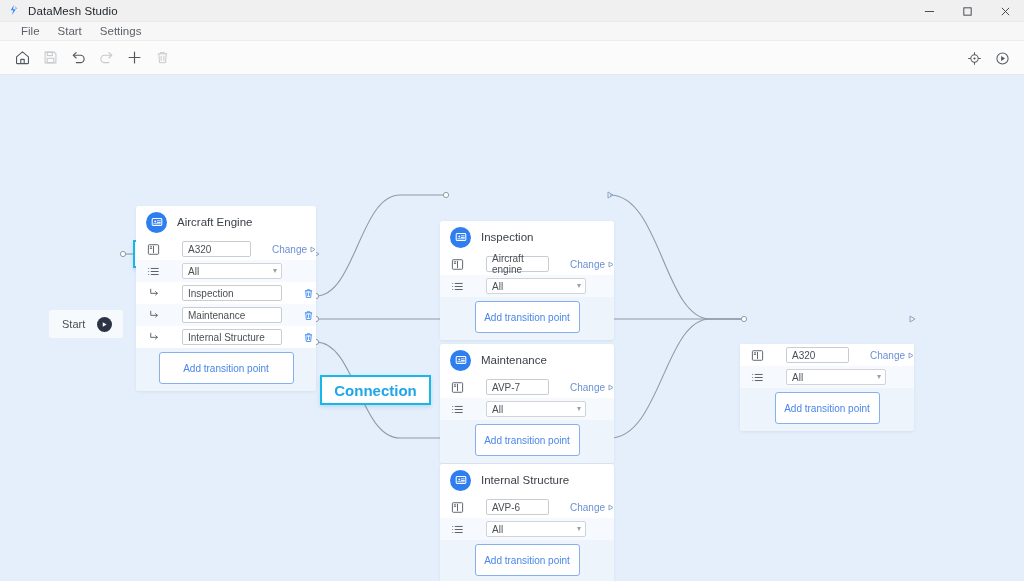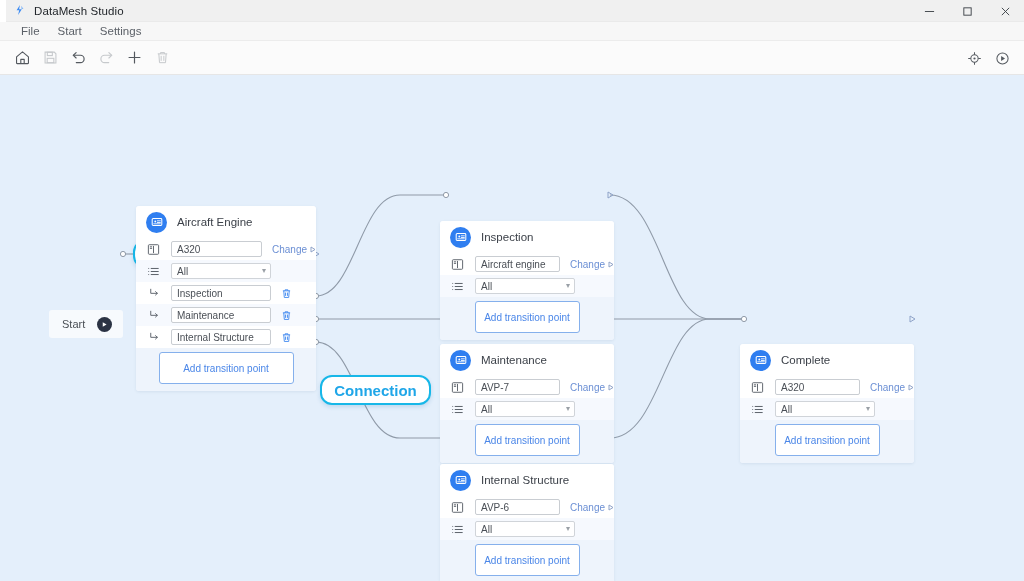--- a/index.html
+++ b/index.html
@@ -11,21 +11,20 @@
   }
 
   
   .titlebar {
     height: 22px;
     background: #f0f0f0;
     display: flex;
     align-items: center;
     position: relative;
     border-bottom: 1px solid #eaeaea;
-    margin-left: 6px;
   }
   .app-logo {
     width: 14px; height: 14px;
     margin-left: 7px; margin-right: 7px;
     display: flex; align-items: center; justify-content: center;
   }
   .app-title {
     font-size: 11.5px;
     color: #22262b;
     letter-spacing: .1px;
@@ -126,21 +125,21 @@
     background: #2f7ef0;
     display: flex; align-items: center; justify-content: center;
     flex: none;
   }
   .node-title { font-size: 11.5px; color: #3c4149; }
 
   .row {
     display: flex; align-items: center;
     height: 22px;
     padding-left: 10px;
-    gap: 10px;
+    gap: 21px;
     position: relative;
   }
   .row.white { background: #ffffff; }
   .row.tinted { background: #f6f9fe; }
   .row-icon { width: 15px; display: flex; align-items: center; justify-content: center; flex: none; }
   .field {
     height: 16px;
     background: #ffffff;
     border: 1px solid #c9cdd2;
     border-radius: 2px;
@@ -181,21 +180,21 @@
     font-size: 10px;
     height: 32px;
     display: flex; align-items: center; justify-content: center;
   }
 
   
   .badge {
     position: absolute;
     background: #ffffff;
     border: 2.5px solid #17b7e8;
-    border-radius: 12px;
+    border-radius: 0;
     color: #1fa6e8;
     font-weight: bold;
     display: flex; align-items: center; justify-content: center;
     box-shadow: 0 2px 4px rgba(30,110,180,.18);
   }
 </style>
 </head>
 <body>
 
 <div class="titlebar">
@@ -569,30 +568,20 @@
         <span>All</span>
         <span class="chev">▾</span>
       </span>
     </div>
     <div class="addbtn-wrap">
       <span class="add-btn" style="width:105px;">Add transition point</span>
     </div>
   </div>
 
   <div class="node" style="left:740px; top:269px; width:174px;">
-    <div class="node-header">
-      <span class="node-icon">
-        <svg width="12" height="12" viewBox="0 0 14 14">
-          <rect x="1.4" y="3" width="11.2" height="8" rx="1.1" fill="none" stroke="#fff" stroke-width="1.2"></rect>
-          <circle cx="5" cy="6.4" r="1.1" fill="#fff"></circle>
-          <path d="M7.4 5.6 h3.5 M7.4 7.6 h3.5 M3.2 9.1 h7.7" stroke="#fff" stroke-width="1" stroke-linecap="round"></path>
-        </svg>
-      </span>
-      <span class="node-title">Complete</span>
-    </div>
     <div class="row white">
       <span class="row-icon">
         <svg width="13" height="13" viewBox="0 0 15 15" fill="none" stroke="#5b626a" stroke-width="1.1">
           <rect x="1.6" y="2" width="11.8" height="11" rx="1"></rect>
           <path d="M7.5 3.4 V11.6"></path>
             <path d="M3.3 4.4 h2.6 M3.3 6.2 h2.6"></path>
         </svg>
       </span>
       <span class="field" style="width:100px;">A320</span>
       <span class="change-link">

